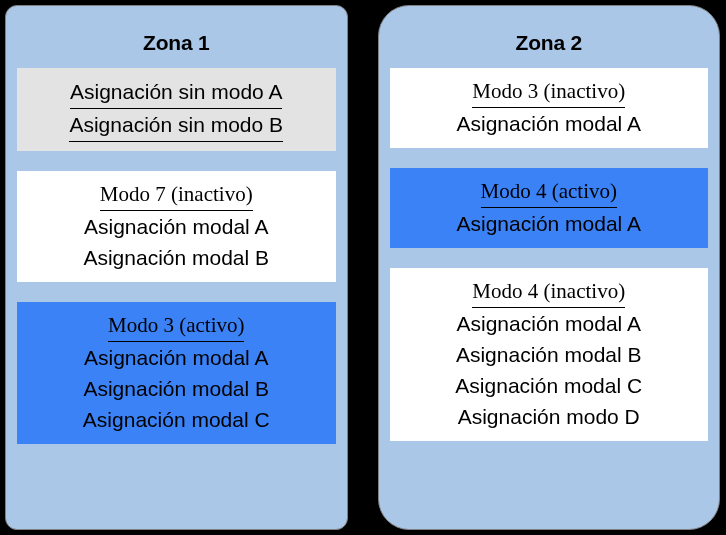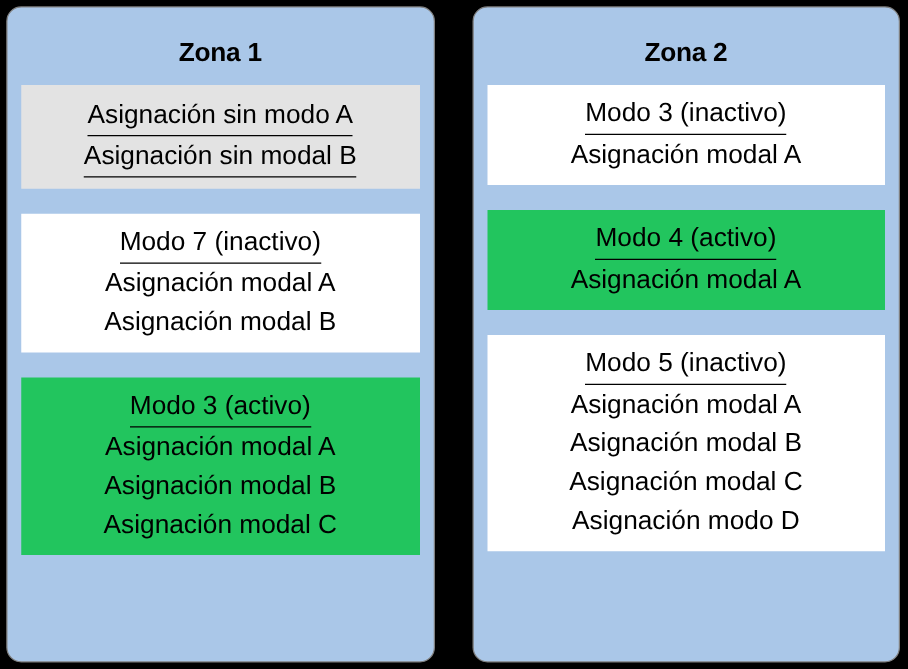--- a/index.html
+++ b/index.html
@@ -64,34 +64,35 @@
     gap: 20px;
   }
 
   .group {
     box-sizing: border-box;
     padding: 8px 0 9px 0;
     border: 0;
   }
   .group.tone-gray   { background: #e3e3e3; }
   .group.tone-white  { background: #ffffff; }
-  .group.tone-active { background: #22c55e; }
+  .group.tone-active { background: #3b82f6; }
 
   .group-header {
     display: block;
     text-align: center;
     font-size: 21px;
     line-height: 30px;
     color: #000000;
     white-space: nowrap;
   }
   .group-header span.hdr-text {
     display: inline-block;
     border-bottom: 1.5px solid #000000;
     padding-bottom: 1px;
+    font-family: Liberation Serif, serif;
   }
 
   .group-row {
     display: block;
     text-align: center;
     font-size: 21px;
     line-height: 31px;
     color: #000000;
     white-space: nowrap;
   }
@@ -103,48 +104,48 @@
 </style>
 </head>
 <body>
 
 <div class="canvas" id="canvas">
     <div class="zone" style="background: rgb(170, 199, 232); border-color: rgb(128, 128, 128);">
       <div class="zone-title">Zona 1</div>
       <div class="group-stack">
         <div class="group tone-gray">
           <div class="group-row underlined"><span class="row-text">Asignación sin modo A</span></div>
-          <div class="group-row underlined"><span class="row-text">Asignación sin modal B</span></div>
+          <div class="group-row underlined"><span class="row-text">Asignación sin modo B</span></div>
         </div>
         <div class="group tone-white">
           <div class="group-header"><span class="hdr-text">Modo 7 (inactivo)</span></div>
           <div class="group-row"><span class="row-text">Asignación modal A</span></div>
           <div class="group-row"><span class="row-text">Asignación modal B</span></div>
         </div>
         <div class="group tone-active">
           <div class="group-header"><span class="hdr-text">Modo 3 (activo)</span></div>
           <div class="group-row"><span class="row-text">Asignación modal A</span></div>
           <div class="group-row"><span class="row-text">Asignación modal B</span></div>
           <div class="group-row"><span class="row-text">Asignación modal C</span></div>
         </div>
       </div>
     </div>
-    <div class="zone" style="background: rgb(170, 199, 232); border-color: rgb(128, 128, 128);">
+    <div class="zone" style="background: rgb(170, 199, 232); border-color: rgb(128, 128, 128); border-radius: 31px;">
       <div class="zone-title">Zona 2</div>
       <div class="group-stack">
         <div class="group tone-white">
           <div class="group-header"><span class="hdr-text">Modo 3 (inactivo)</span></div>
           <div class="group-row"><span class="row-text">Asignación modal A</span></div>
         </div>
         <div class="group tone-active">
           <div class="group-header"><span class="hdr-text">Modo 4 (activo)</span></div>
           <div class="group-row"><span class="row-text">Asignación modal A</span></div>
         </div>
         <div class="group tone-white">
-          <div class="group-header"><span class="hdr-text">Modo 5 (inactivo)</span></div>
+          <div class="group-header"><span class="hdr-text">Modo 4 (inactivo)</span></div>
           <div class="group-row"><span class="row-text">Asignación modal A</span></div>
           <div class="group-row"><span class="row-text">Asignación modal B</span></div>
           <div class="group-row"><span class="row-text">Asignación modal C</span></div>
           <div class="group-row"><span class="row-text">Asignación modo D</span></div>
         </div>
       </div>
     </div>
   </div>
 
 </body></html>

